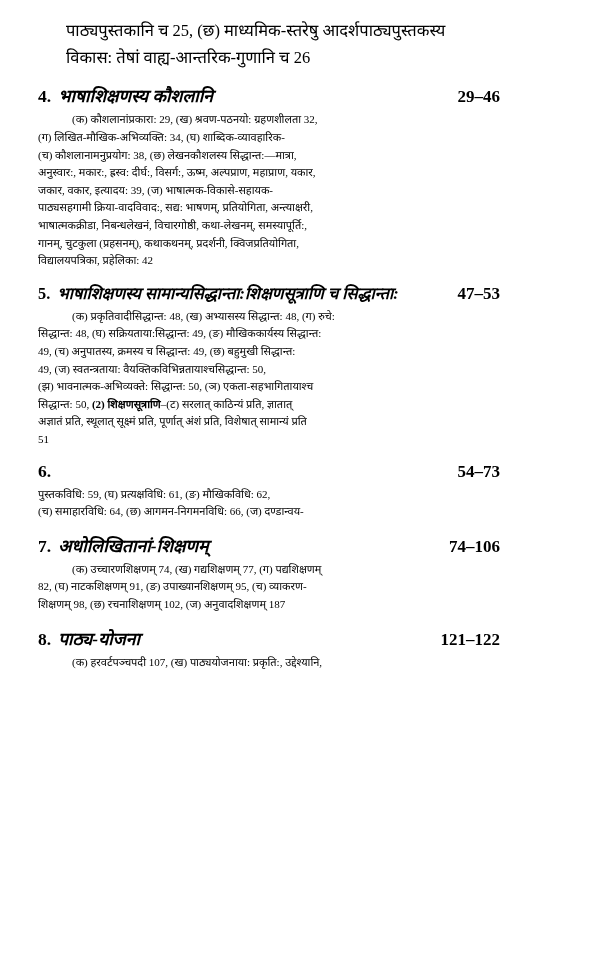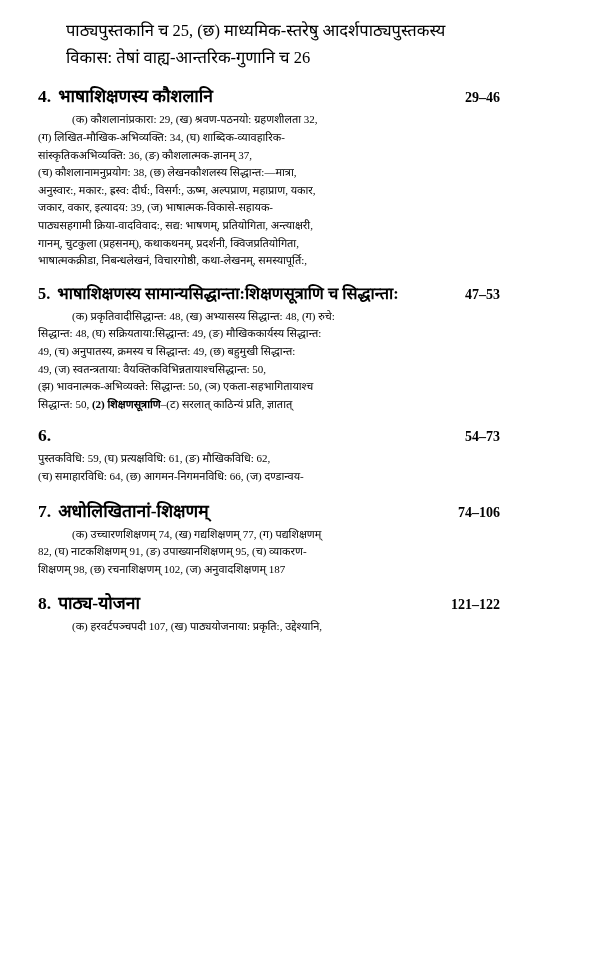--- a/index.html
+++ b/index.html
@@ -50,24 +50,24 @@
     font-weight: bold;
     font-size: 17.5px;
   }
   .chap-title {
     display: flex;
     align-items: baseline;
     gap: 7px;
     white-space: nowrap;
   }
   .chap-num { font-weight: bold; }
-  .chap-name { font-weight: bold; }
+  .chap-name { font-weight: bold; font-style: italic; }
   .chap-pages {
     font-weight: bold;
-    font-size: 14px;
+    font-size: 17px;
     white-space: nowrap;
     letter-spacing: 0px;
   }
   .chap.small .chap-row { font-size: 16.3px; }
 
   
   .sub {
     font-size: 11px;
     line-height: 1.6;
     text-align: justify;
@@ -101,45 +101,47 @@
         <span class="chap-title">
           <span class="chap-num">4.</span>
           <span class="chap-name">भाषाशिक्षणस्य कौशलानि</span>
         </span>
         <span class="chap-pages">29–46</span>
       </div>
     </div>
     <div class="sub">
       <p class="first">(क) कौशलानांप्रकारा: 29, (ख) श्रवण-पठनयो: ग्रहणशीलता 32,</p>
       <p>(ग) लिखित-मौखिक-अभिव्यक्ति: 34, (घ) शाब्दिक-व्यावहारिक-</p>
-      <p>सांस्कृतिकअभिव्यक्ति:    36,    (ङ)   कौशलात्मक-ज्ञानम्    37,</p>
       <p>(च) कौशलानामनुप्रयोग: 38, (छ) लेखनकौशलस्य सिद्धान्त:—मात्रा,</p>
       <p>अनुस्वार:, मकार:, ह्रस्व: दीर्घ:, विसर्ग:, ऊष्म, अल्पप्राण, महाप्राण, यकार,</p>
       <p>जकार,   वकार,   इत्यादय:  39, (ज)  भाषात्मक-विकासे-सहायक-</p>
       <p>पाठ्यसहगामी क्रिया-वादविवाद:, सद्य: भाषणम्, प्रतियोगिता, अन्त्याक्षरी,</p>
+      <p>भाषात्मकक्रीडा, निबन्धलेखनं, विचारगोष्ठी, कथा-लेखनम्, समस्यापूर्ति:,</p>
       <p>गानम्,  चुटकुला  (प्रहसनम्),  कथाकथनम्,  प्रदर्शनी,  क्विजप्रतियोगिता,</p>
-      <p>भाषात्मकक्रीडा, निबन्धलेखनं, विचारगोष्ठी, कथा-लेखनम्, समस्यापूर्ति:,</p>
+      <p class="lastline">विद्यालयपत्रिका, प्रहेलिका: 42</p>
     </div>
 
     <div class="chap small">
       <div class="chap-row">
         <span class="chap-title">
           <span class="chap-num">5.</span>
           <span class="chap-name">भाषाशिक्षणस्य सामान्यसिद्धान्ता:शिक्षणसूत्राणि च सिद्धान्ता:</span>
         </span>
         <span class="chap-pages">47–53</span>
       </div>
     </div>
     <div class="sub">
       <p class="first">(क) प्रकृतिवादीसिद्धान्त: 48, (ख) अभ्यासस्य सिद्धान्त: 48, (ग) रुचे:</p>
       <p>सिद्धान्त: 48, (घ) सक्रियताया:सिद्धान्त: 49, (ङ) मौखिककार्यस्य सिद्धान्त:</p>
       <p>49, (च)  अनुपातस्य, क्रमस्य  च  सिद्धान्त: 49, (छ)  बहुमुखी सिद्धान्त:</p>
       <p>49,   (ज)   स्वतन्त्रताया:   वैयक्तिकविभिन्नतायाश्चसिद्धान्त:      50,</p>
       <p>(झ) भावनात्मक-अभिव्यक्ते: सिद्धान्त: 50, (ञ) एकता-सहभागितायाश्च</p>
       <p>सिद्धान्त: 50, <b>(2) शिक्षणसूत्राणि</b>–(ट) सरलात् काठिन्यं प्रति, ज्ञातात्</p>
+      <p>अज्ञातं प्रति, स्थूलात् सूक्ष्मं प्रति, पूर्णात् अंशं प्रति, विशेषात् सामान्यं प्रति</p>
+      <p class="lastline">51</p>
     </div>
 
     <div class="chap">
       <div class="chap-row">
         <span class="chap-title">
           <span class="chap-num">6.</span>
         </span>
         <span class="chap-pages">54–73</span>
       </div>
     </div>

